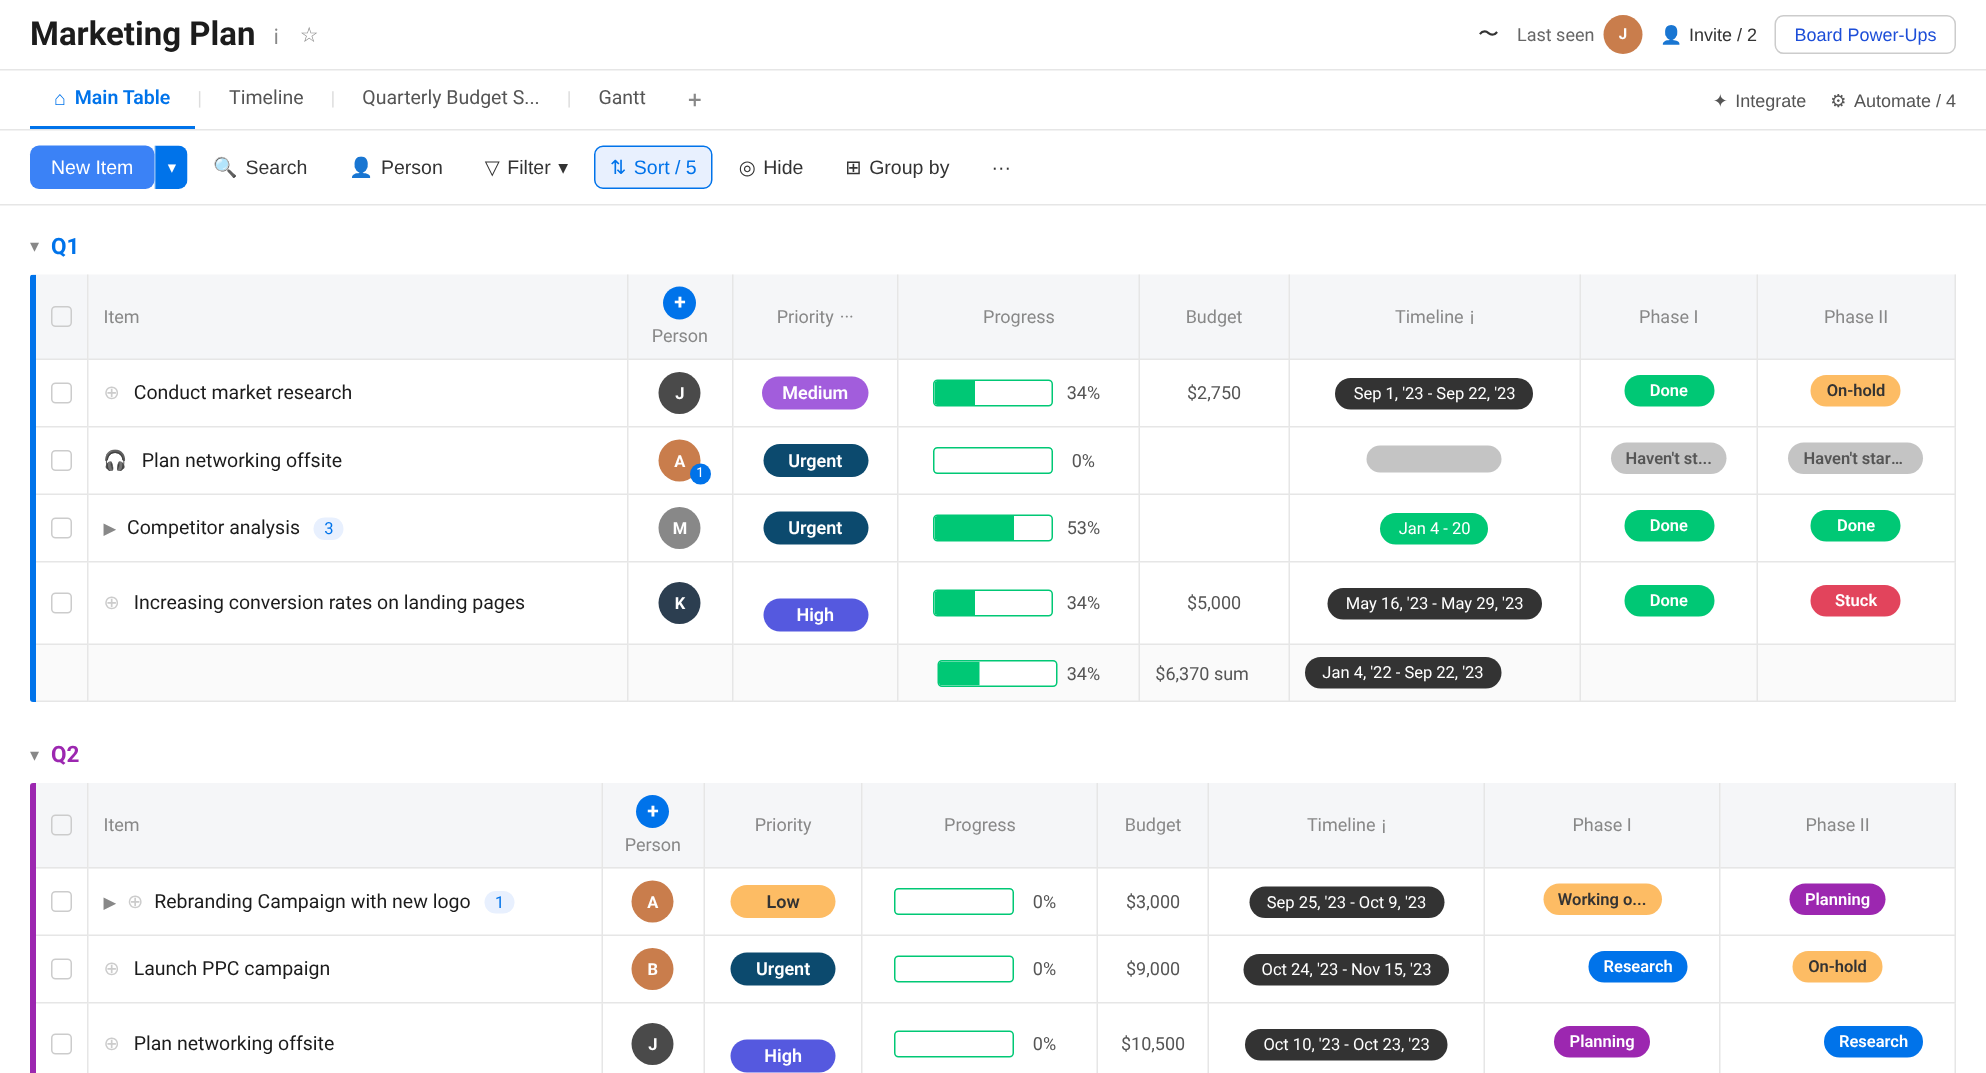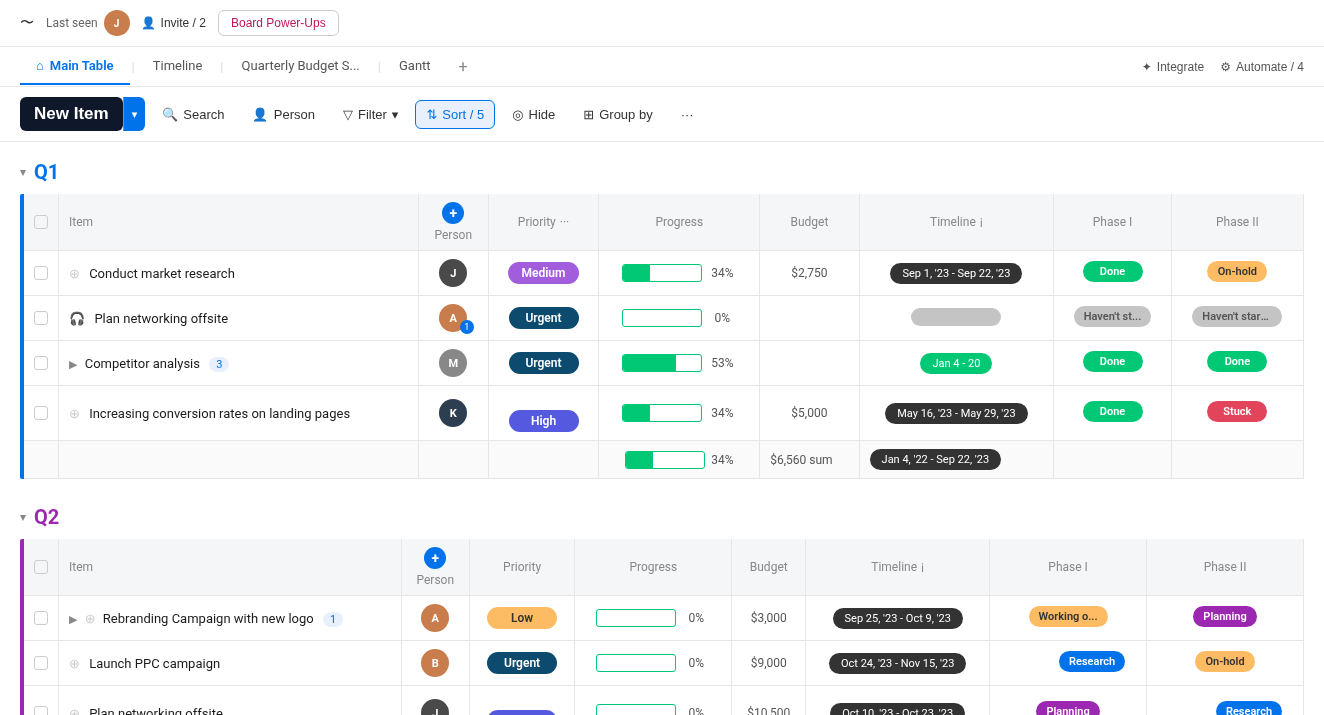--- a/index.html
+++ b/index.html
@@ -8,46 +8,46 @@
     
     .app-header { display: flex; align-items: center; justify-content: space-between; padding: 10px 20px; border-bottom: 1px solid #e6e6e6; }
     .header-left { display: flex; align-items: center; gap: 8px; }
     .page-title { font-size: 22px; font-weight: 700; color: #1c1c1c; }
     .header-icons { display: flex; align-items: center; gap: 6px; }
     .icon-btn { background: none; border: none; cursor: pointer; color: #888; font-size: 14px; padding: 2px 4px; }
     .header-right { display: flex; align-items: center; gap: 12px; }
     .last-seen { display: flex; align-items: center; gap: 6px; color: #666; font-size: 12px; }
     .avatar { width: 26px; height: 26px; border-radius: 50%; background: #c97d4c; display: inline-flex; align-items: center; justify-content: center; color: white; font-size: 10px; font-weight: bold; }
     .invite-btn { background: none; border: none; cursor: pointer; font-size: 12px; color: #333; display: flex; align-items: center; gap: 4px; }
-    .board-powerups-btn { border: 1px solid #ccc; border-radius: 6px; background: white; padding: 5px 12px; font-size: 12px; cursor: pointer; color: #be185d; }
+    .board-powerups-btn { border: 1px solid #ccc; border-radius: 6px; background: white; padding: 5px 12px; font-size: 12px; cursor: pointer; color: #1d4ed8; }
 
     
     .tabs-bar { display: flex; align-items: center; padding: 0 20px; border-bottom: 1px solid #e6e6e6; }
     .tab { padding: 10px 16px; cursor: pointer; font-size: 13px; color: #555; border-bottom: 2px solid transparent; display: flex; align-items: center; gap: 6px; white-space: nowrap; }
     .tab.active { color: #0073ea; border-bottom: 2px solid #0073ea; font-weight: 600; }
     .tab-divider { color: #ddd; padding: 0 2px; }
     .tab-add { padding: 10px 12px; cursor: pointer; color: #888; font-size: 16px; }
     .tabs-right { margin-left: auto; display: flex; align-items: center; gap: 16px; }
     .tabs-right-btn { background: none; border: none; cursor: pointer; font-size: 12px; color: #555; display: flex; align-items: center; gap: 5px; }
 
     
     .toolbar { display: flex; align-items: center; gap: 6px; padding: 10px 20px; border-bottom: 1px solid #e6e6e6; }
-    .new-item-btn { background: #0f172a; color: white; border: none; border-radius: 6px; padding: 7px 14px; font-size: 17px; cursor: pointer; display: flex; align-items: center; gap: 6px; font-weight: 700; }
+    .new-item-btn { background: #3b82f6; color: white; border: none; border-radius: 6px; padding: 7px 14px; font-size: 13px; cursor: pointer; display: flex; align-items: center; gap: 6px; font-weight: 400; }
     .new-item-dropdown { background: #0073ea; color: white; border: none; border-left: 1px solid rgba(255,255,255,0.3); border-radius: 0 6px 6px 0; padding: 7px 8px; cursor: pointer; font-size: 11px; }
     .new-item-wrap { display: flex; }
     .toolbar-btn { background: none; border: 1px solid transparent; border-radius: 6px; padding: 6px 10px; cursor: pointer; font-size: 13px; color: #333; display: flex; align-items: center; gap: 5px; }
     .toolbar-btn.active { background: #e8f0fe; color: #0073ea; border-color: #0073ea; }
 
     
     .content { padding: 0 20px 20px; overflow-x: auto; }
 
     
     .group-header { display: flex; align-items: center; gap: 8px; padding: 18px 0 10px; cursor: pointer; }
     .group-toggle { color: #888; font-size: 12px; }
-    .group-title { font-weight: 700; font-size: 20px; }
+    .group-title { font-weight: 700; font-size: 15px; }
     .group-title.q1 { color: #0073ea; }
     .group-title.q2 { color: #9c27b0; }
 
     
     .group-table { width: 100%; border-collapse: collapse; min-width: 1100px; }
     .group-container { border-left: 4px solid; border-radius: 2px; margin-bottom: 8px; }
     .group-container.q1 { border-left-color: #0073ea; }
     .group-container.q2 { border-left-color: #9c27b0; }
 
     .table-header-row th { background: #f5f6f8; font-weight: 400; color: #888; font-size: 12px; padding: 8px 10px; border-bottom: 1px solid #e6e6e6; border-right: 1px solid #e6e6e6; text-align: center; white-space: nowrap; }
@@ -116,20 +116,27 @@
 
     
     .person-header-wrap { display: flex; flex-direction: column; align-items: center; gap: 2px; }
     .blue-dot-btn { width: 22px; height: 22px; background: #0073ea; border-radius: 50%; display: flex; align-items: center; justify-content: center; cursor: pointer; margin: 0 auto 2px; }
     .blue-dot-btn span { color: white; font-size: 14px; font-weight: bold; line-height: 1; }
   </style>
 </head>
 <body>
 
 <div class="app-header">
+  <div class="header-left">
+    <span class="page-title">Marketing Plan</span>
+    <div class="header-icons">
+      <button class="icon-btn">ℹ</button>
+      <button class="icon-btn">☆</button>
+    </div>
+  </div>
   <div class="header-right">
     <span class="trend-icon">〜</span>
     <div class="last-seen">
       <span>Last seen</span>
       <div class="avatar">J</div>
     </div>
     <button class="invite-btn">
       <span>👤</span>
       <span>Invite / 2</span>
     </button>
@@ -399,21 +406,21 @@
           <td></td>
           <td>
             <div class="progress-cell">
               <div class="progress-bar-wrap">
                 <div class="progress-bar-fill" style="width:34%"></div>
               </div>
               <span>34%</span>
             </div>
           </td>
           <td>
-            <span>$6,560</span>
+            <span>$6,370</span>
             <span class="sum-label">sum</span>
           </td>
           <td>
             <span class="timeline-badge">Jan 4, '22 - Sep 22, '23</span>
           </td>
           <td></td>
           <td></td>
         </tr>
       </tbody>
     </table>

